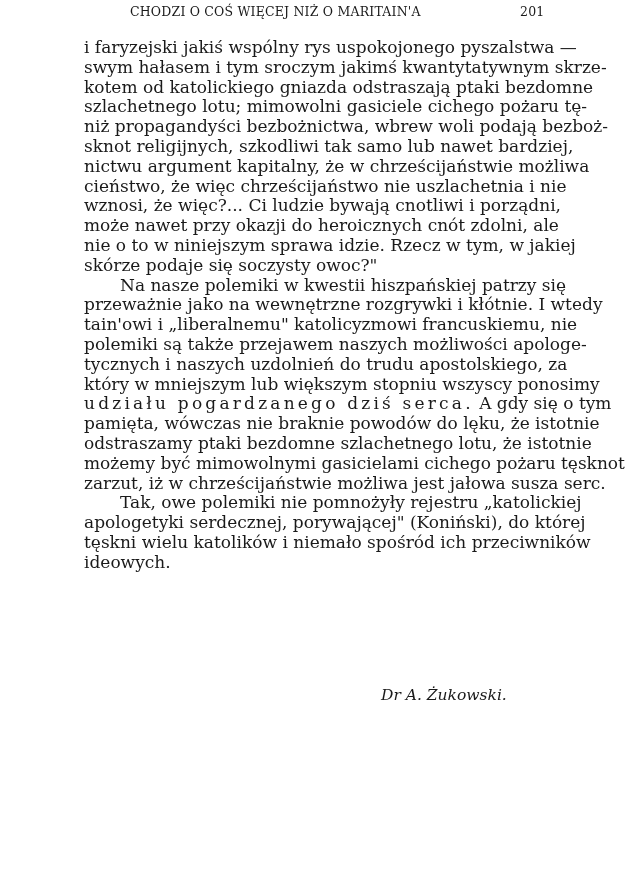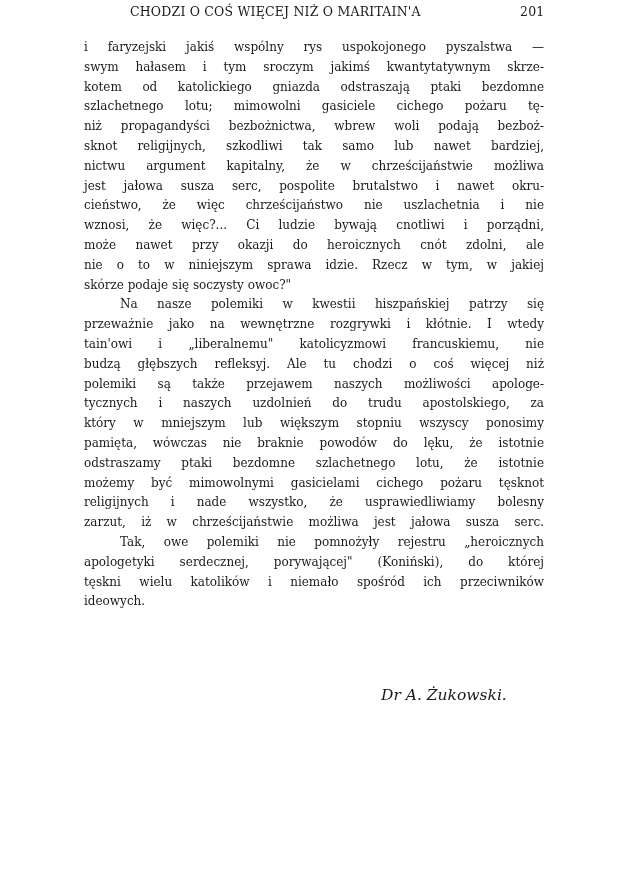--- a/index.html
+++ b/index.html
@@ -5,21 +5,21 @@
     html, body { margin: 0; padding: 0; background: #ffffff; }
     body { width: 629px; height: 893px; position: relative; overflow: hidden; color: #1a1a1a; }
     .header {
       position: absolute; top: 4px; left: 0; width: 629px; height: 18px;
       font-family: "DejaVu Serif", serif; font-size: 12.5px; letter-spacing: 0.2px;
     }
     .running-title { position: absolute; left: 130px; top: 0; }
     .page-number { position: absolute; left: 520px; top: 0; }
     .body-text {
       position: absolute; top: 38px; left: 84px; width: 460px;
-      font-family: "DejaVu Serif", serif; font-size: 12px; line-height: 19.8px;
+      font-family: "DejaVu Serif", serif; font-size: 17px; line-height: 19.8px;
     }
     .line { display: block; white-space: nowrap; text-align: justify; text-align-last: justify; height: 19.8px; }
     .line.last { text-align-last: left; }
     .line.indent { padding-left: 36px; }
     .spaced { letter-spacing: 3.2px; }
     .signature {
       position: absolute; top: 686px; left: 381px;
       font-family: "DejaVu Serif", serif; font-style: italic; font-size: 15.5px;
     }
   </style>
@@ -34,44 +34,42 @@
 <div class="body-text">
 
   <div>
     <span class="line">i faryzejski jakiś wspólny rys uspokojonego pyszalstwa —</span>
     <span class="line">swym hałasem i tym sroczym jakimś kwantytatywnym skrze-</span>
     <span class="line">kotem od katolickiego gniazda odstraszają ptaki bezdomne</span>
     <span class="line">szlachetnego lotu; mimowolni gasiciele cichego pożaru tę-</span>
     <span class="line">niż propagandyści bezbożnictwa, wbrew woli podają bezboż-</span>
     <span class="line">sknot religijnych, szkodliwi tak samo lub nawet bardziej,</span>
     <span class="line">nictwu argument kapitalny, że w chrześcijaństwie możliwa</span>
-    <span class="line">jest jałowa susza serc, pospolite brutalstwo i nawet okru-</span>
     <span class="line">cieństwo, że więc chrześcijaństwo nie uszlachetnia i nie</span>
     <span class="line">wznosi, że więc?... Ci ludzie bywają cnotliwi i porządni,</span>
     <span class="line">może nawet przy okazji do heroicznych cnót zdolni, ale</span>
     <span class="line">nie o to w niniejszym sprawa idzie. Rzecz w tym, w jakiej</span>
     <span class="line last">skórze podaje się soczysty owoc?"</span>
   </div>
 
   <div>
     <span class="line indent">Na nasze polemiki w kwestii hiszpańskiej patrzy się</span>
     <span class="line">przeważnie jako na wewnętrzne rozgrywki i kłótnie. I wtedy</span>
     <span class="line">tain'owi i „liberalnemu" katolicyzmowi francuskiemu, nie</span>
-    <span class="line">budzą głębszych refleksyj. Ale tu chodzi o coś więcej niż</span>
     <span class="line">polemiki są także przejawem naszych możliwości apologe-</span>
     <span class="line">tycznych i naszych uzdolnień do trudu apostolskiego, za</span>
     <span class="line">który w mniejszym lub większym stopniu wszyscy ponosimy</span>
+    <span class="line"><span class="spaced">udziału pogardzanego dziś serca.</span><span> A gdy się o tym</span></span>
     <span class="line">pamięta, wówczas nie braknie powodów do lęku, że istotnie</span>
     <span class="line">odstraszamy ptaki bezdomne szlachetnego lotu, że istotnie</span>
     <span class="line">możemy być mimowolnymi gasicielami cichego pożaru tęsknot</span>
-    <span class="line">religijnych i nade wszystko, że usprawiedliwiamy bolesny</span>
     <span class="line">zarzut, iż w chrześcijaństwie możliwa jest jałowa susza serc.</span>
   </div>
 
   <div>
-    <span class="line indent">Tak, owe polemiki nie pomnożyły rejestru „heroicznych</span>
+    <span class="line indent">Tak, owe polemiki nie pomnożyły rejestru „katolickiej</span>
     <span class="line">apologetyki serdecznej, porywającej" (Koniński), do której</span>
     <span class="line">tęskni wielu katolików i niemało spośród ich przeciwników</span>
     <span class="line last">ideowych.</span>
   </div>
 </div>
 
 <div class="signature">Dr A. Żukowski.</div>
 
 </body></html>

